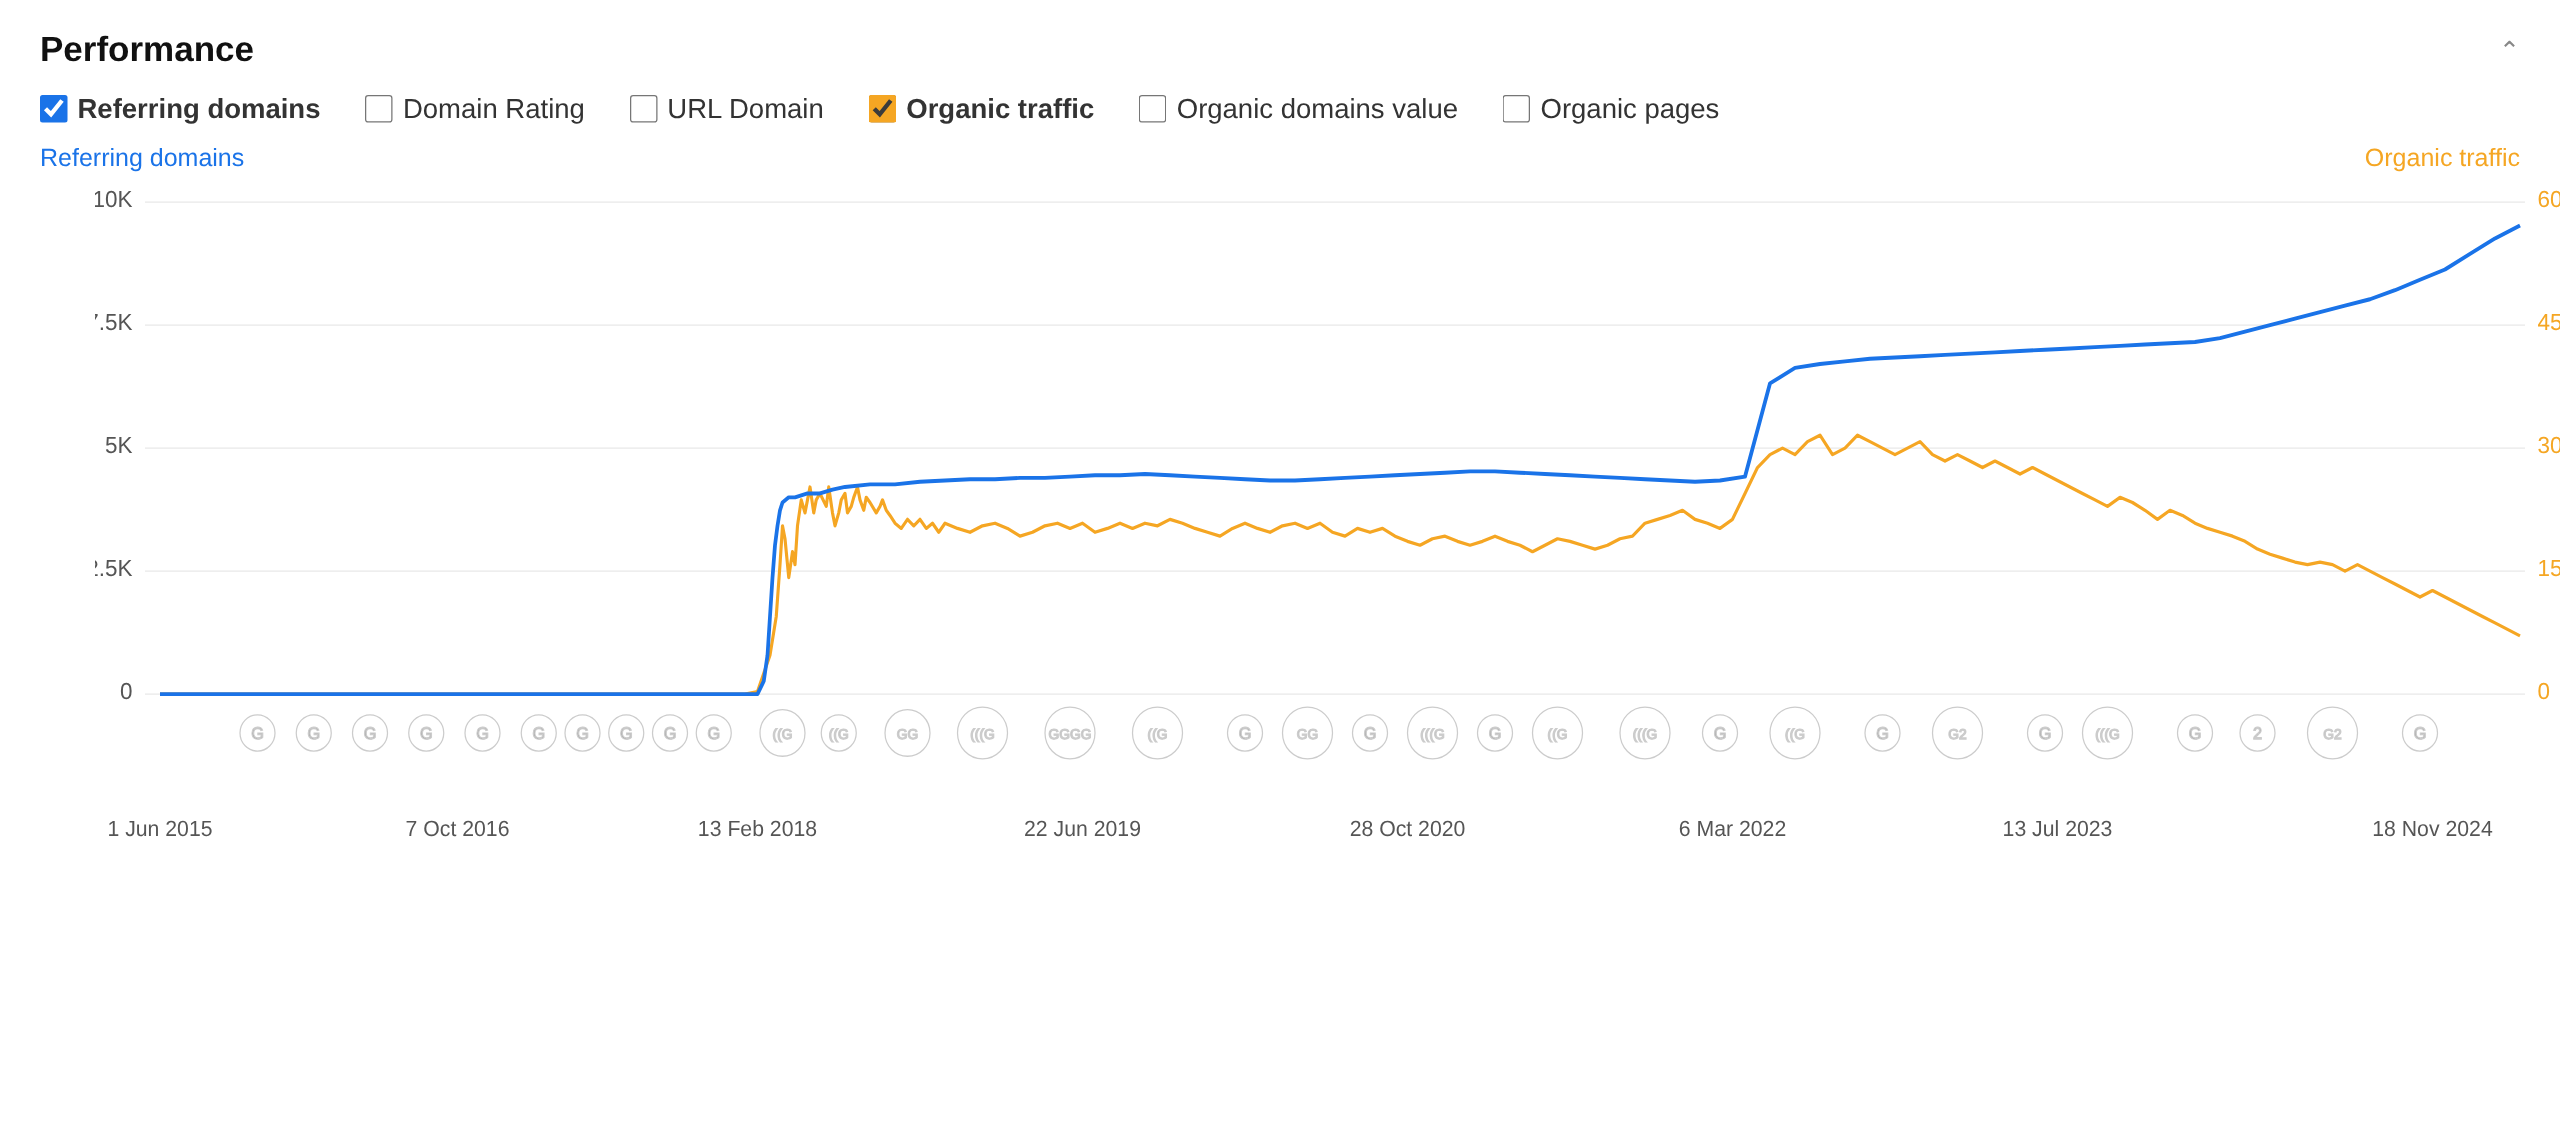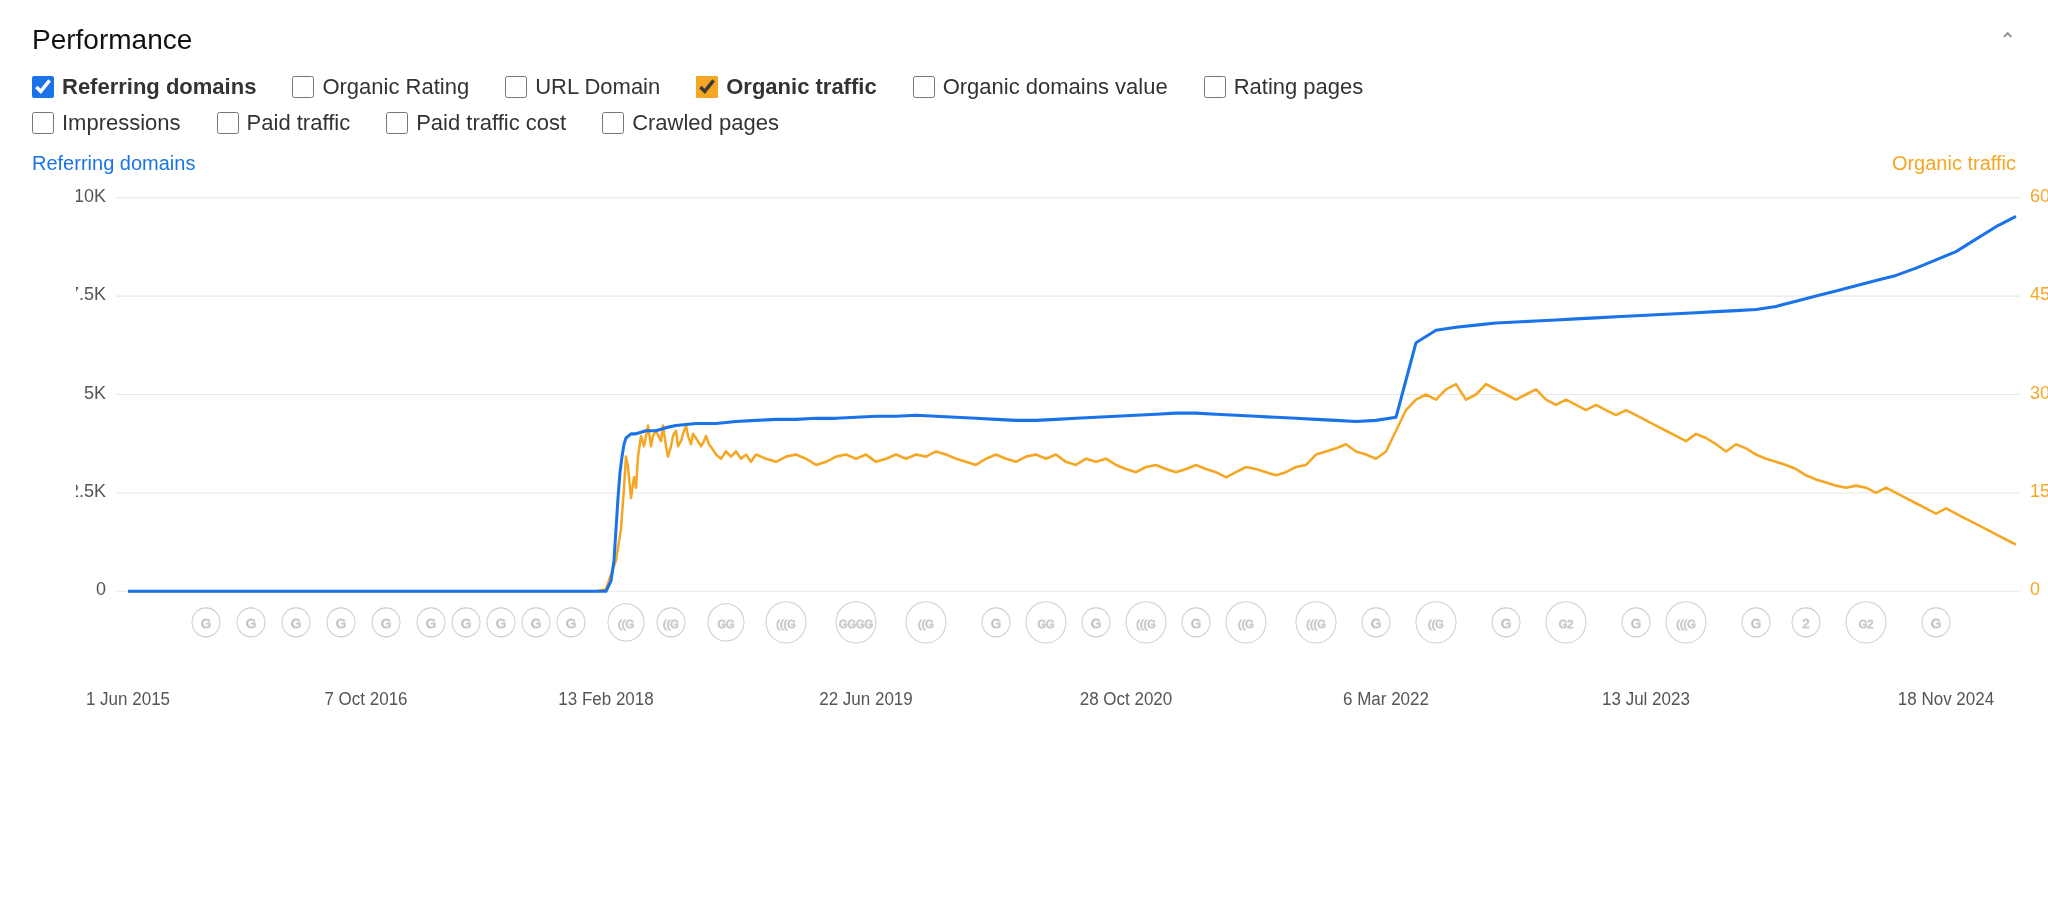--- a/index.html
+++ b/index.html
@@ -16,21 +16,21 @@
       width: 100%;
     }
     .header-row {
       display: flex;
       align-items: center;
       justify-content: space-between;
       margin-bottom: 18px;
     }
     .title {
       font-size: 28px;
-      font-weight: 400;
+      font-weight: 700;
       color: #111;
     }
     .collapse-btn {
       font-size: 20px;
       color: #888;
       cursor: pointer;
       background: none;
       border: none;
     }
     .checkboxes-row1, .checkboxes-row2 {
@@ -103,55 +103,37 @@
     <button class="collapse-btn">⌃</button>
   </div>
 
   <div class="checkboxes-row1">
   <div class="checkbox-item">
         <input type="checkbox" id="referring-domains" class="blue" checked="" style="">
         <label for="referring-domains" class="bold">Referring domains</label>
       </div>
       <div class="checkbox-item">
         <input type="checkbox" id="domain-rating" style="">
-        <label for="domain-rating">Organic Rating</label>
+        <label for="domain-rating">Domain Rating</label>
       </div>
       <div class="checkbox-item">
         <input type="checkbox" id="url-rating" style="">
         <label for="url-rating">URL Domain</label>
       </div>
       <div class="checkbox-item">
         <input type="checkbox" id="organic-traffic" checked="" style="accent-color: rgb(245, 166, 35);">
         <label for="organic-traffic" class="bold">Organic traffic</label>
       </div>
       <div class="checkbox-item">
         <input type="checkbox" id="organic-traffic-value" style="">
         <label for="organic-traffic-value">Organic domains value</label>
       </div>
       <div class="checkbox-item">
         <input type="checkbox" id="organic-pages" style="">
-        <label for="organic-pages">Rating pages</label>
-      </div>
-    </div>
-  <div class="checkboxes-row2">
-  <div class="checkbox-item">
-        <input type="checkbox" id="impressions" style="">
-        <label for="impressions">Impressions</label>
-      </div>
-      <div class="checkbox-item">
-        <input type="checkbox" id="paid-traffic" style="">
-        <label for="paid-traffic">Paid traffic</label>
-      </div>
-      <div class="checkbox-item">
-        <input type="checkbox" id="paid-traffic-cost" style="">
-        <label for="paid-traffic-cost">Paid traffic cost</label>
-      </div>
-      <div class="checkbox-item">
-        <input type="checkbox" id="crawled-pages" style="">
-        <label for="crawled-pages">Crawled pages</label>
+        <label for="organic-pages">Organic pages</label>
       </div>
     </div>
 
   <div class="chart-area">
     <div class="axis-labels-top">
       <span class="left-axis-label">Referring domains</span>
       <span class="right-axis-label">Organic traffic</span>
     </div>
     <div class="chart-wrapper">
       <svg class="chart-svg" viewBox="0 0 1984 560" preserveAspectRatio="none">

